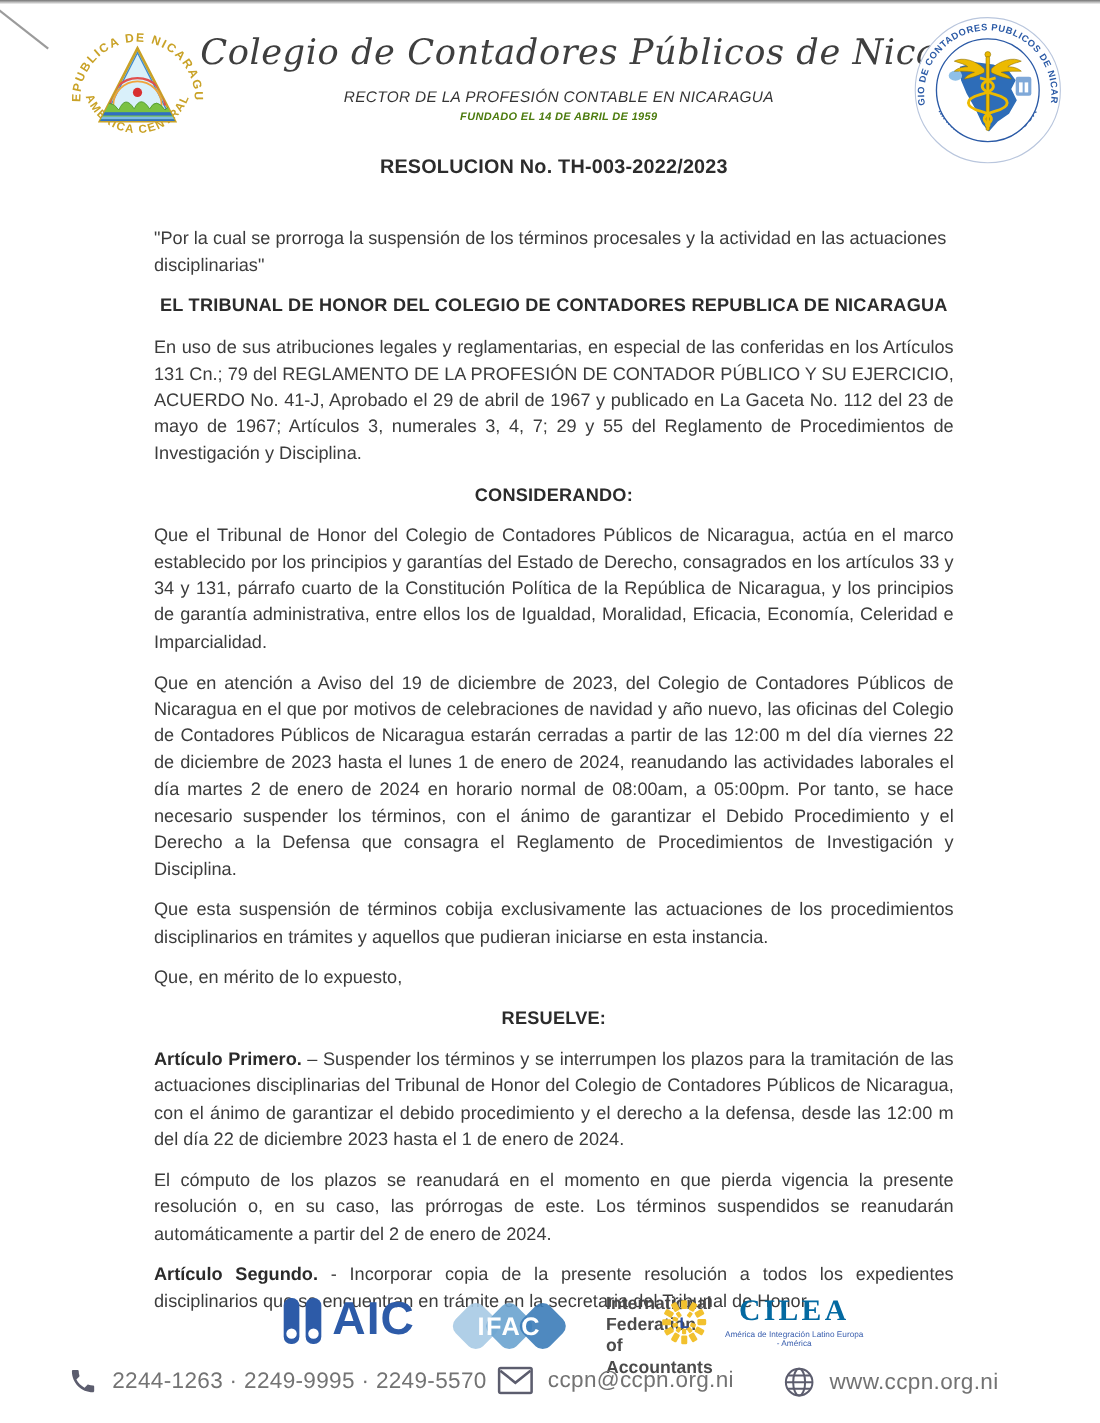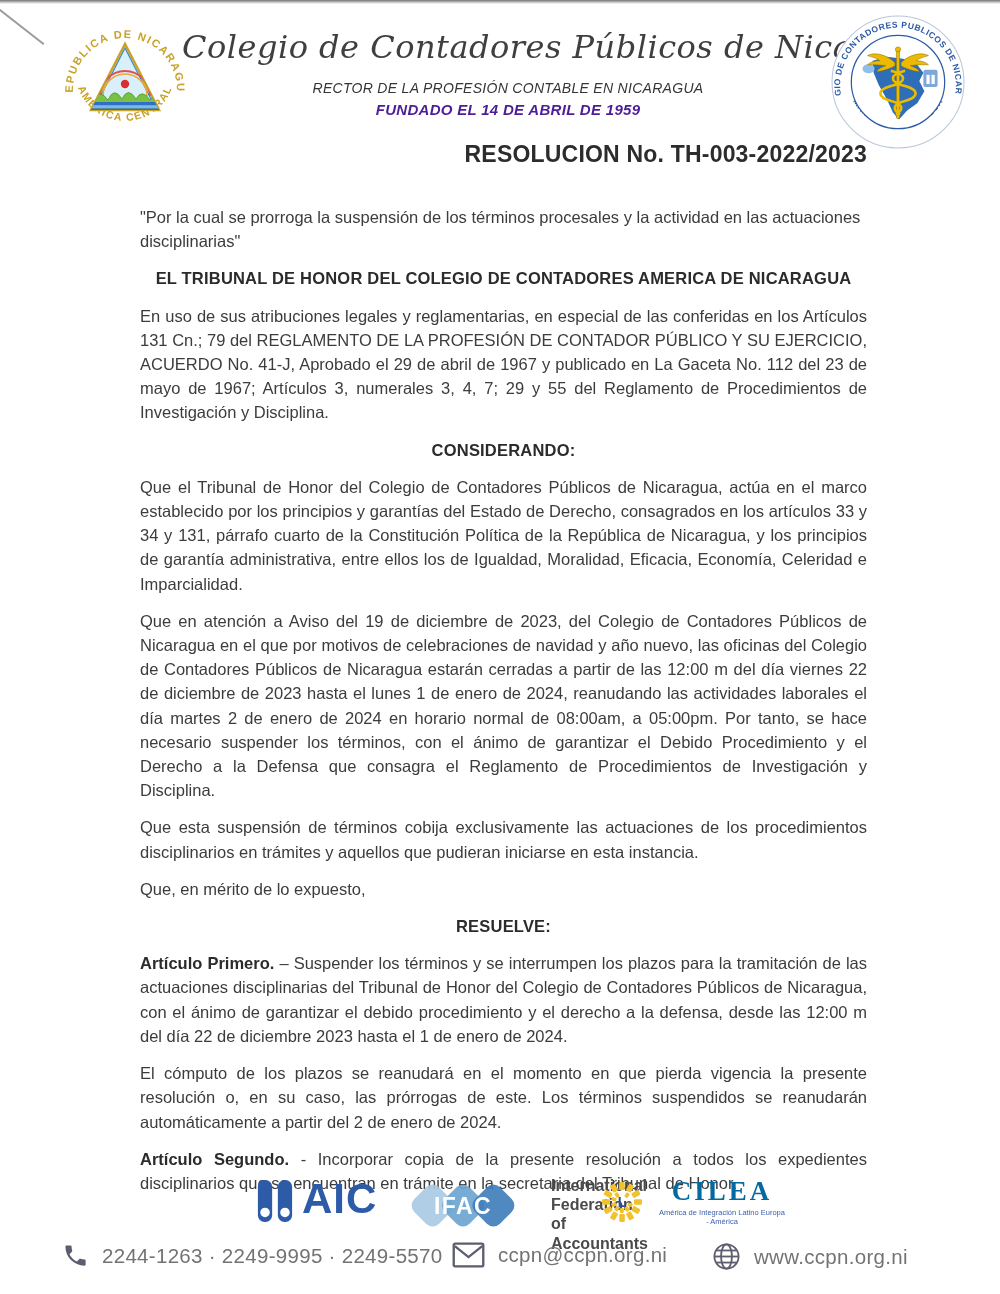--- a/index.html
+++ b/index.html
@@ -17,24 +17,24 @@
 
   
   .seal-left { position:absolute; left:60px; top:12px; width:130px; height:136px; }
   .seal-right { position:absolute; left:830px; top:14px; width:136px; height:136px; }
   .header-center { position:absolute; left:182px; top:28px; width:652px; text-align:center; }
   .org-title {
     font-family:"DejaVu Serif", serif; font-style:italic; font-weight:500;
     font-size:32px; color:#3f3f3f; white-space:nowrap; letter-spacing:.5px;
   }
   .org-sub1 { margin-top:14px; font-size:14px; font-weight:normal; font-style:italic; color:#353535; letter-spacing:.3px;}
-  .org-sub2 { margin-top:5px; font-size:15px; font-weight:bold; font-style:italic; color:#4c1d95; letter-spacing:.3px;}
+  .org-sub2 { margin-top:5px; font-size:10px; font-weight:bold; font-style:italic; color:#4d7c0f; letter-spacing:.3px;}
   .resolution-line {
-    position:absolute; top:141px; left:140px; width:727px; text-align:right;
-    font-size:23px; font-weight:bold; color:#2c2c2c; letter-spacing:.2px;
+    position:absolute; top:141px; left:140px; width:727px; text-align:center;
+    font-size:18px; font-weight:bold; color:#2c2c2c; letter-spacing:.2px;
   }
 
   
   .doc-body {
     position:absolute; top:205px; left:140px; width:727px;
     font-size:16.5px; line-height:24.2px; text-align:justify; color:#3c3c3c;
   }
   .doc-body p { margin-bottom:13px; }
   .doc-body .quote { text-align:left; }
   .doc-heading { text-align:center; font-weight:bold; color:#2b2b2b; margin-bottom:13px; letter-spacing:.2px; }
@@ -128,21 +128,21 @@
       </g>
       <path d="M 60,56 C 76,60 76,67 60,71 C 46,75 46,82 61,86 C 72,89 73,94 65,99" fill="none" stroke="#ecba00" stroke-width="2.6"></path>
       <path d="M 74,56 C 58,60 58,67 74,71 C 88,75 88,82 73,86 C 62,89 61,94 69,99" fill="none" stroke="#ecba00" stroke-width="2.6"></path>
     </svg>
   </div>
 
   <div class="resolution-line">RESOLUCION No. TH-003-2022/2023</div>
 
   <div class="doc-body">
     <p class="quote">"Por la cual se prorroga la suspensión de los términos procesales y la actividad en las actuaciones disciplinarias"</p>
-    <p class="doc-heading">EL TRIBUNAL DE HONOR DEL COLEGIO DE CONTADORES AMERICA DE NICARAGUA</p>
+    <p class="doc-heading">EL TRIBUNAL DE HONOR DEL COLEGIO DE CONTADORES REPUBLICA DE NICARAGUA</p>
     <p>En uso de sus atribuciones legales y reglamentarias, en especial de las conferidas en los Artículos 131 Cn.; 79 del REGLAMENTO DE LA PROFESIÓN DE CONTADOR PÚBLICO Y SU EJERCICIO, ACUERDO No. 41-J, Aprobado el 29 de abril de 1967 y publicado en La Gaceta No. 112 del 23 de mayo de 1967; Artículos 3, numerales 3, 4, 7; 29 y 55 del Reglamento de Procedimientos de Investigación y Disciplina.</p>
     <p class="doc-heading">CONSIDERANDO:</p>
     <p>Que el Tribunal de Honor del Colegio de Contadores Públicos de Nicaragua, actúa en el marco establecido por los principios y garantías del Estado de Derecho, consagrados en los artículos 33 y 34 y 131, párrafo cuarto de la Constitución Política de la República de Nicaragua, y los principios de garantía administrativa, entre ellos los de Igualdad, Moralidad, Eficacia, Economía, Celeridad e Imparcialidad.</p>
     <p>Que en atención a Aviso del 19 de diciembre de 2023, del Colegio de Contadores Públicos de Nicaragua en el que por motivos de celebraciones de navidad y año nuevo, las oficinas del Colegio de Contadores Públicos de Nicaragua estarán cerradas a partir de las 12:00 m del día viernes 22 de diciembre de 2023 hasta el lunes 1 de enero de 2024, reanudando las actividades laborales el día martes 2 de enero de 2024 en horario normal de 08:00am, a 05:00pm. Por tanto, se hace necesario suspender los términos, con el ánimo de garantizar el Debido Procedimiento y el Derecho a la Defensa que consagra el Reglamento de Procedimientos de Investigación y Disciplina.</p>
     <p>Que esta suspensión de términos cobija exclusivamente las actuaciones de los procedimientos disciplinarios en trámites y aquellos que pudieran iniciarse en esta instancia.</p>
     <p>Que, en mérito de lo expuesto,</p>
     <p class="doc-heading">RESUELVE:</p>
     <p>
       <span class="inline-label">Artículo Primero.</span><span> – Suspender los términos y se interrumpen los plazos para la tramitación de las actuaciones disciplinarias del Tribunal de Honor del Colegio de Contadores Públicos de Nicaragua, con el ánimo de garantizar el debido procedimiento y el derecho a la defensa, desde las 12:00 m del día 22 de diciembre 2023 hasta el 1 de enero de 2024.</span>
     </p>

